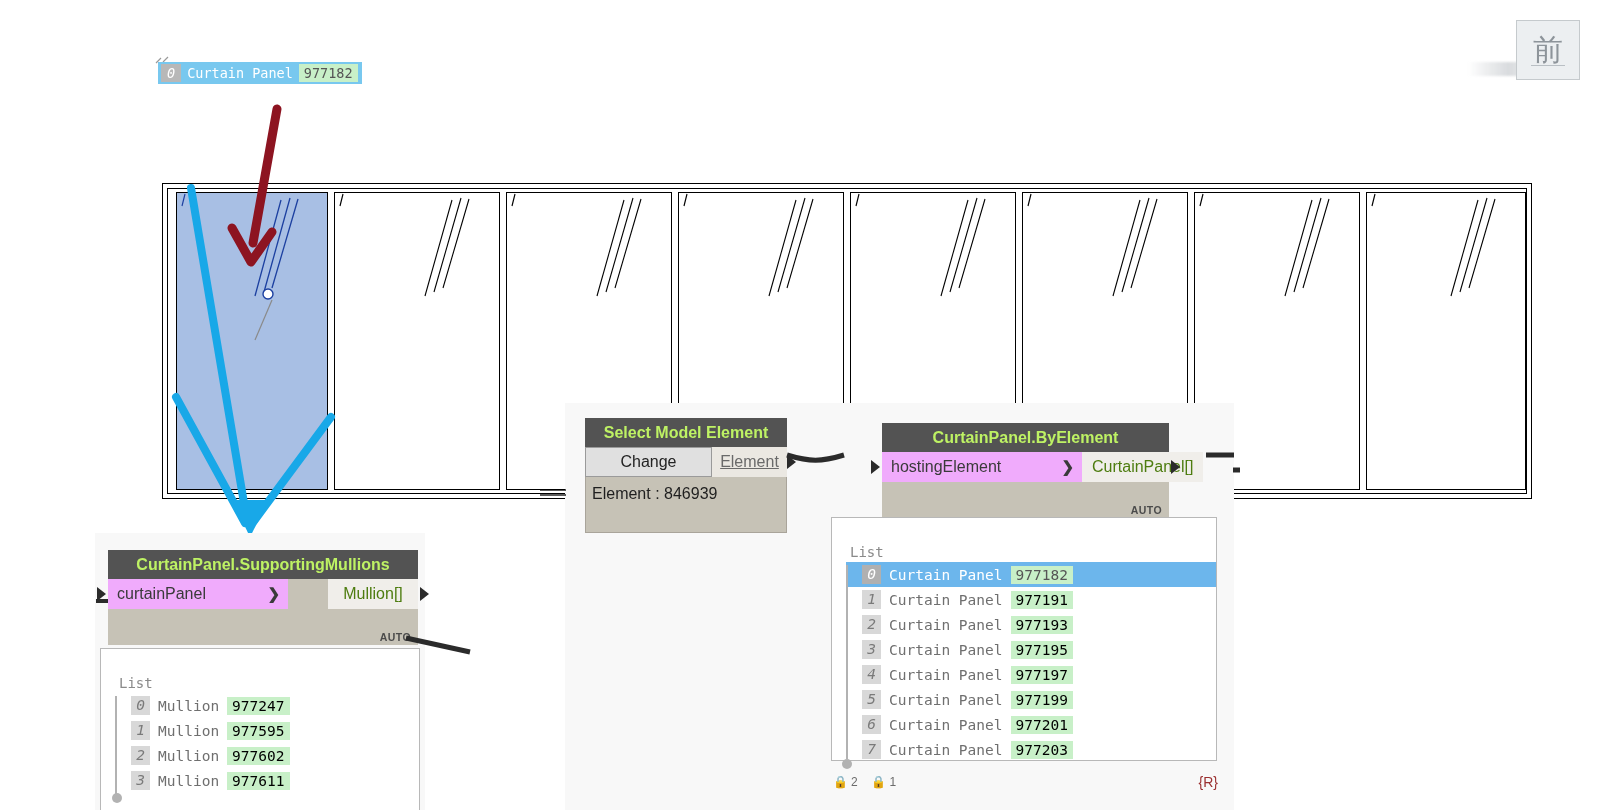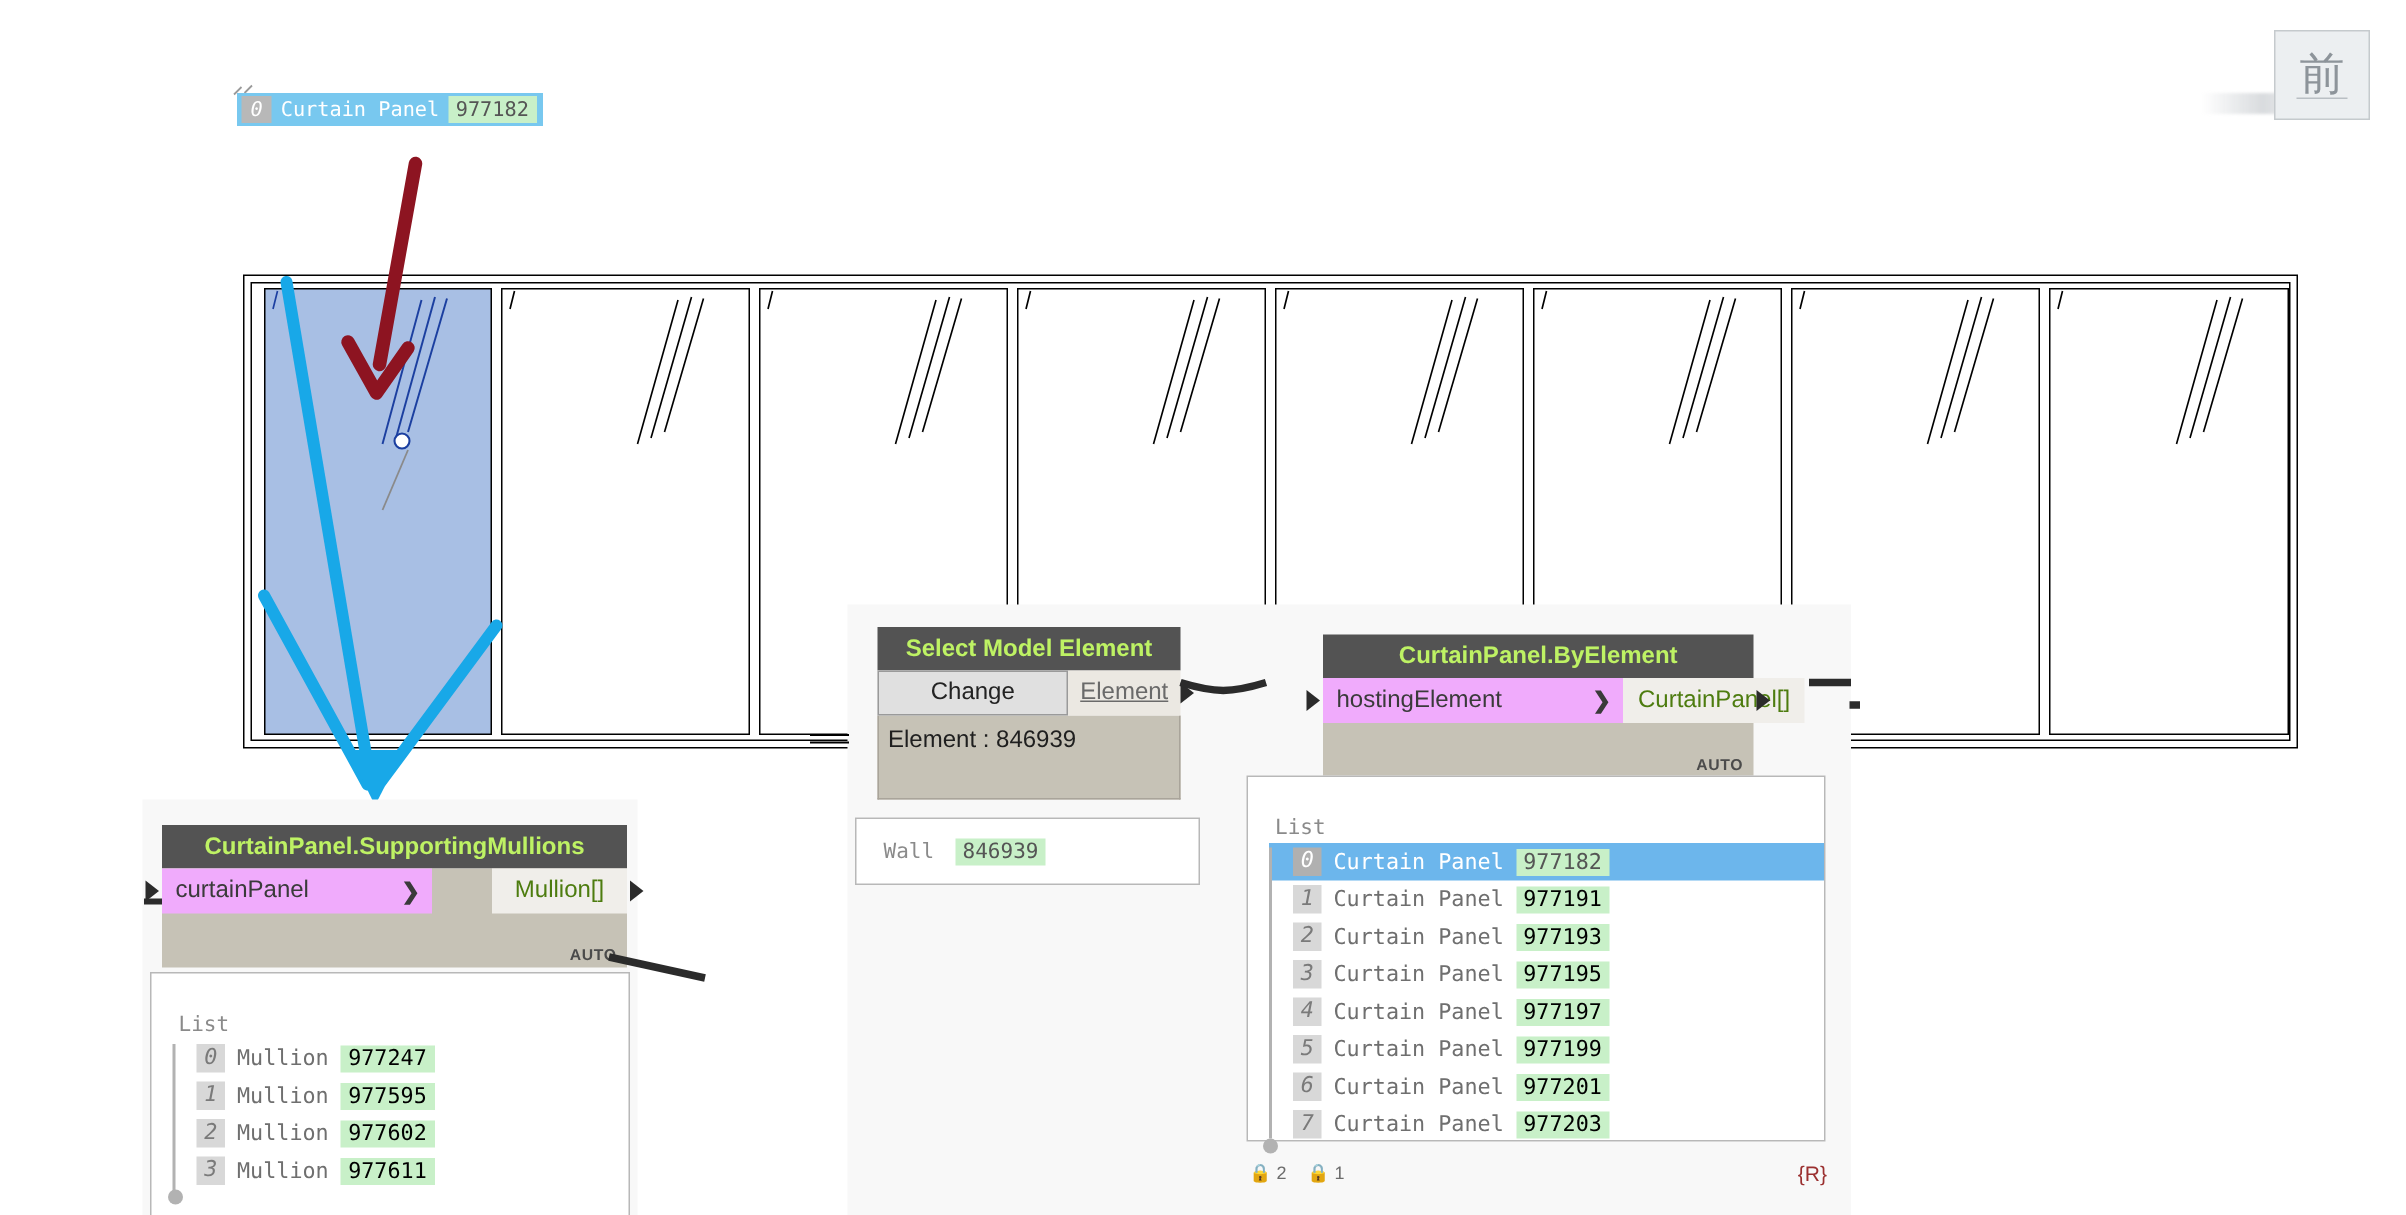--- a/index.html
+++ b/index.html
@@ -328,24 +328,20 @@
     <div class="dyn-node" id="node-sme">
       <div class="dyn-title">Select Model Element</div>
       <div class="sme-row">
         <div class="sme-change">Change</div>
         <div class="sme-elem">Element</div>
       </div>
       <div class="sme-info">Element : 846939</div>
       <div class="port-nub out" style="position:absolute; right:-9px; top:37px;"></div>
     </div>
 
-    <div class="watch-box" style="left:5px; top:142px; width:230px; height:45px; display:flex; align-items:center; gap:14px; padding-left:18px;">
-      <span class="watch-label">Wall</span>
-      <span class="watch-val">846939</span>
-    </div>
 
     <div class="dyn-node" style="left:279px; top:20px; width:287px;margin-left:38px;">
       <div class="dyn-title">CurtainPanel.ByElement</div>
       <div class="dyn-body" style="height:66px;">
         <div class="dyn-portrow">
           <div class="dyn-inport" style="flex:0 0 200px;">
             <span>hostingElement</span>
             <span class="dyn-chev">❯</span>
           </div>
           <div style="flex:1;"></div>

